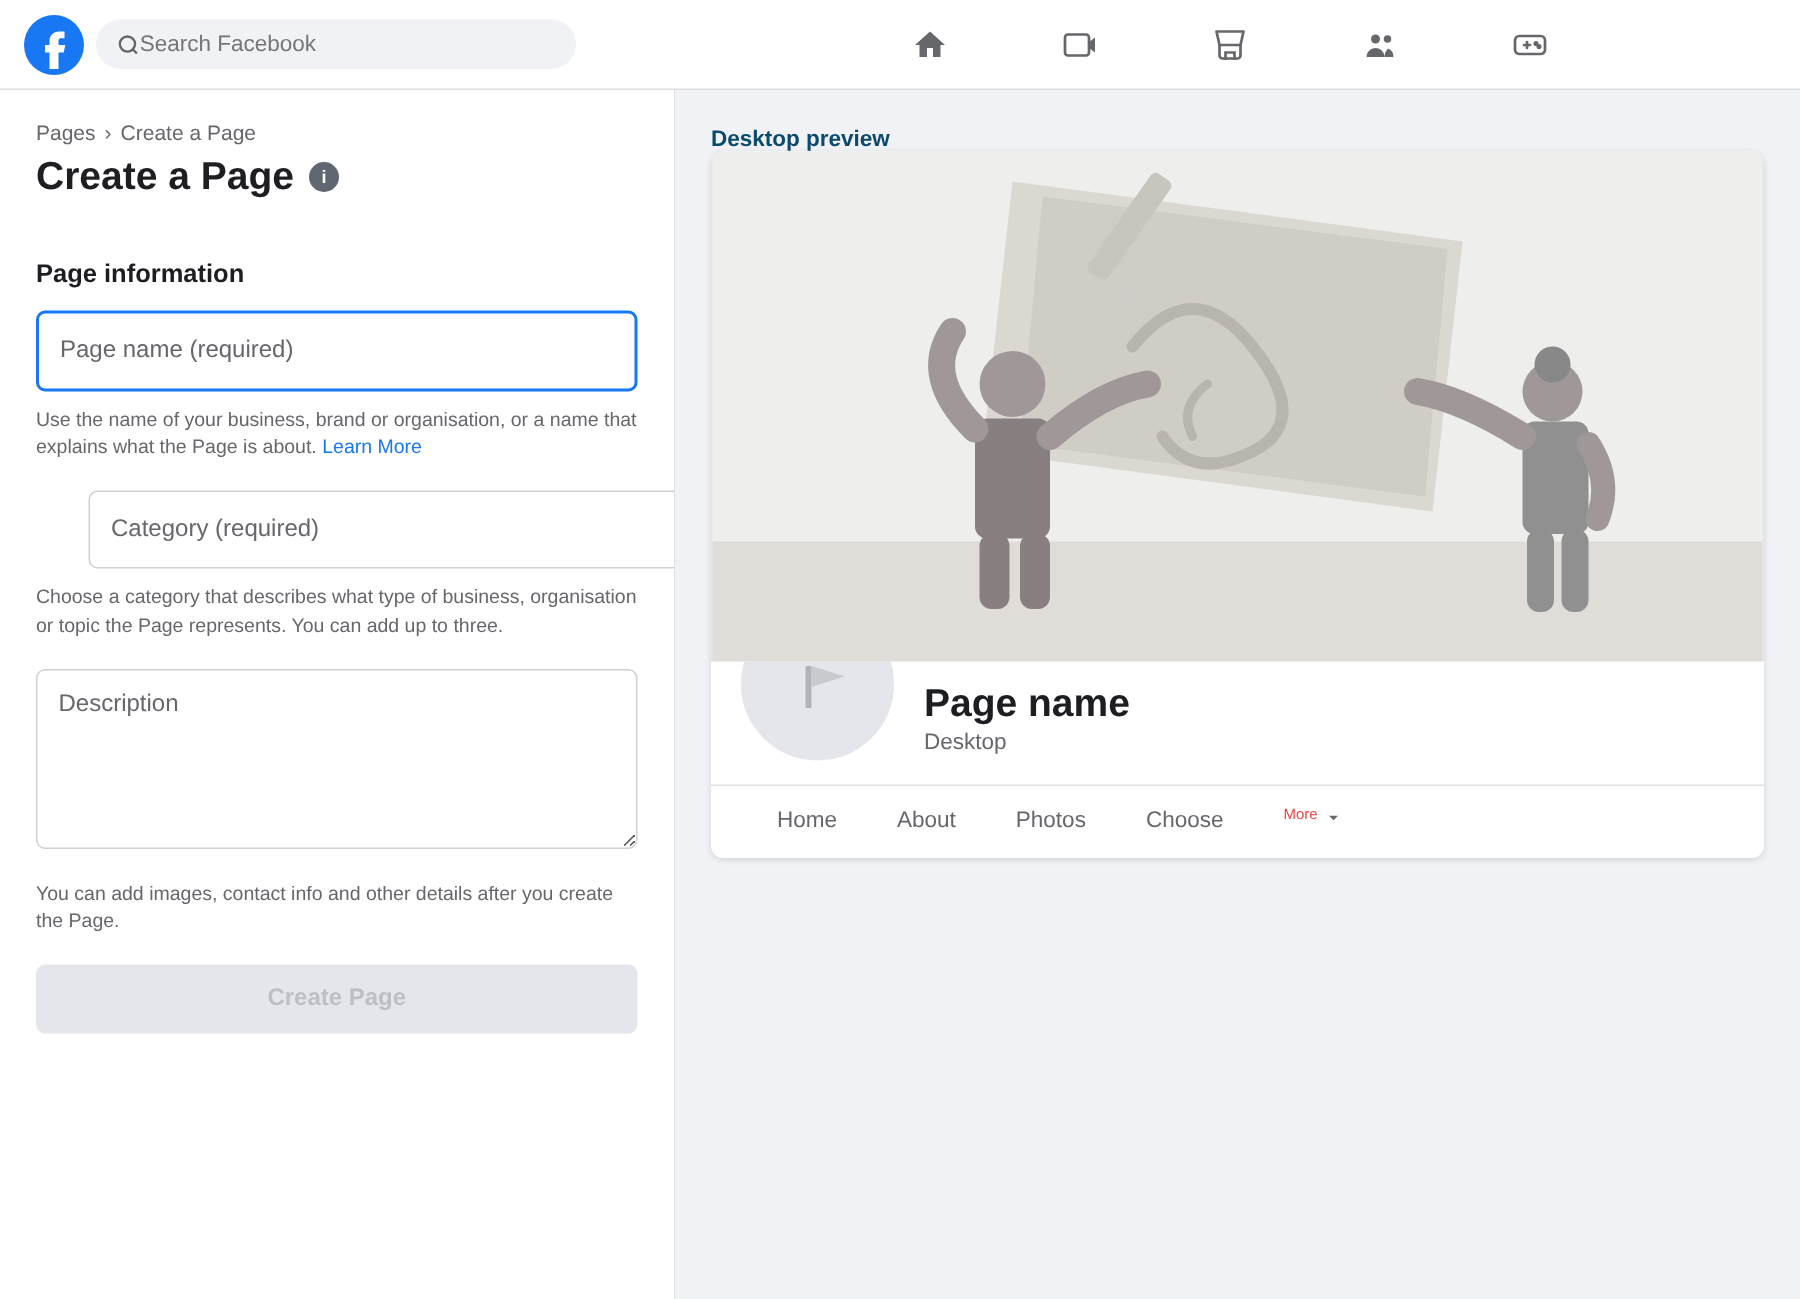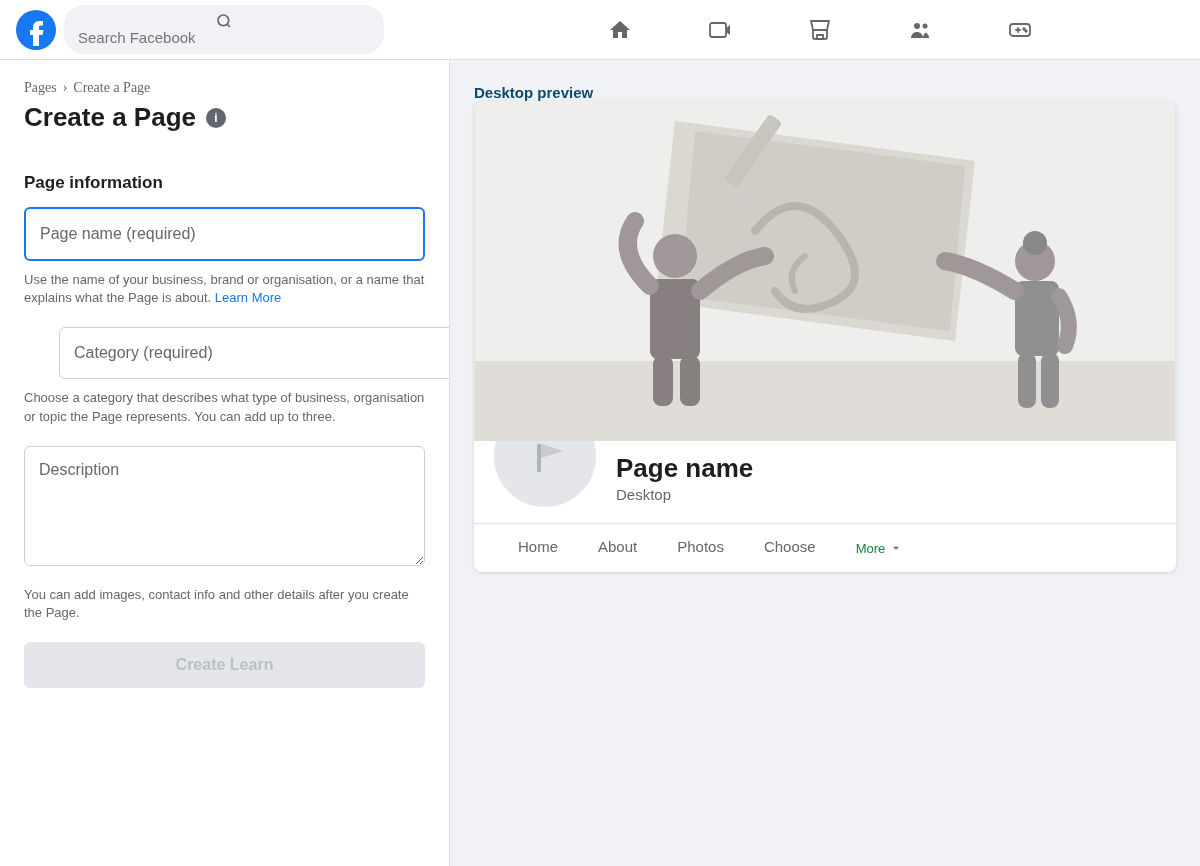--- a/index.html
+++ b/index.html
@@ -29,21 +29,20 @@
     }
     .search-bar {
       display: flex;
       align-items: center;
       background: #f0f2f5;
       border-radius: 20px;
       padding: 8px 14px;
       gap: 0;
       width: 320px;
       cursor: text;
-      flex-direction: column;
     }
     .search-bar input {
       border: none;
       background: transparent;
       outline: none;
       font-size: 15px;
       color: #65676b;
       width: 100%;
     }
     .nav-center {
@@ -79,21 +78,20 @@
       overflow-y: auto;
       flex-shrink: 0;
     }
     .breadcrumb {
       display: flex;
       align-items: center;
       gap: 6px;
       font-size: 14px;
       color: #65676b;
       margin-bottom: 6px;
-      font-family: Liberation Serif, serif;
     }
     .breadcrumb a { color: #65676b; text-decoration: none; }
     .breadcrumb span { color: #65676b; }
     .page-title-row {
       display: flex;
       align-items: center;
       gap: 10px;
       margin-bottom: 24px;
     }
     .page-title {
@@ -270,25 +268,24 @@
     .page-nav-item {
       padding: 14px 16px;
       font-size: 15px;
       color: #65676b;
       cursor: pointer;
       font-weight: 500;
       border-bottom: 3px solid transparent;
     }
     .page-nav-more {
       display: flex;
-      align-items: center;
       gap: 4px;
       padding: 14px 16px;
-      font-size: 13px;
-      color: #15803d;
+      font-size: 10px;
+      color: #ef4444;
       cursor: pointer;
       font-weight: 500;
     }
 
     
     .illustration {
       width: 100%;
       height: 100%;
     }
   </style>
@@ -387,21 +384,21 @@
     <p class="helper-text">Choose a category that describes what type of business, organisation or topic the Page represents. You can add up to three.</p>
 
     
     <div class="form-field">
       <textarea class="textarea-input" placeholder="Description" style=""></textarea>
     </div>
 
     <p class="images-helper">You can add images, contact info and other details after you create the Page.</p>
 
     
-    <button class="create-btn" disabled="">Create Learn</button>
+    <button class="create-btn" disabled="">Create Page</button>
   </div>
 
   <div class="right-panel">
     <p class="preview-label">Desktop preview</p>
 
     <div class="preview-card">
 
       <div class="cover-image">
         <svg class="illustration" viewBox="0 0 700 340" xmlns="http://www.w3.org/2000/svg">
           <rect width="700" height="340" fill="#e8e8e8"></rect>

